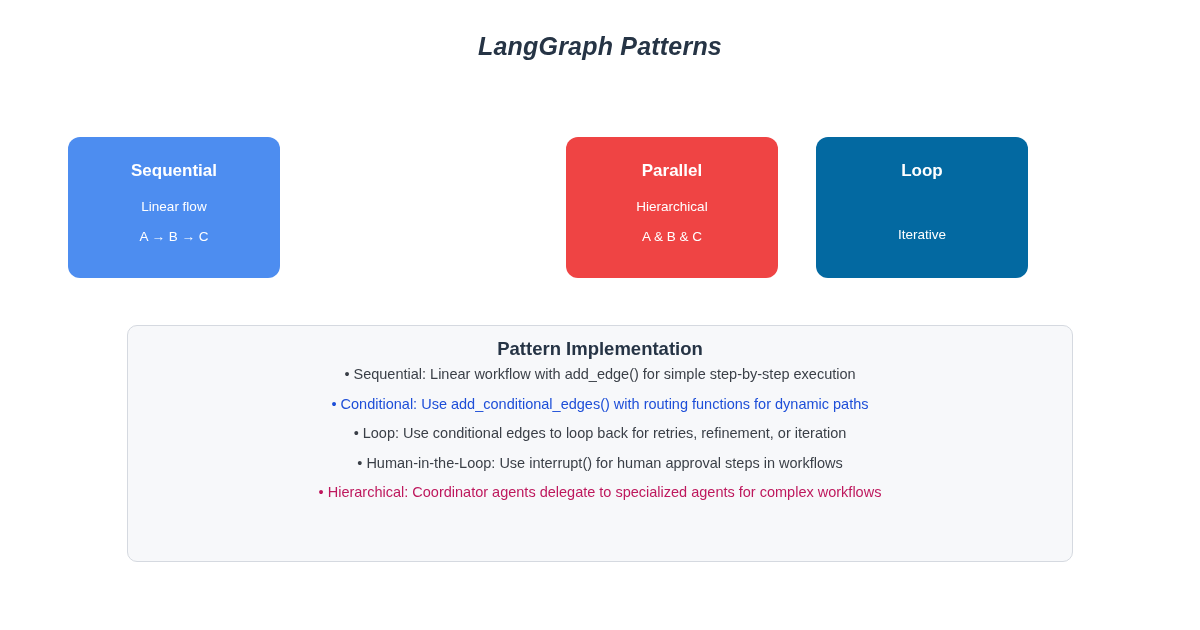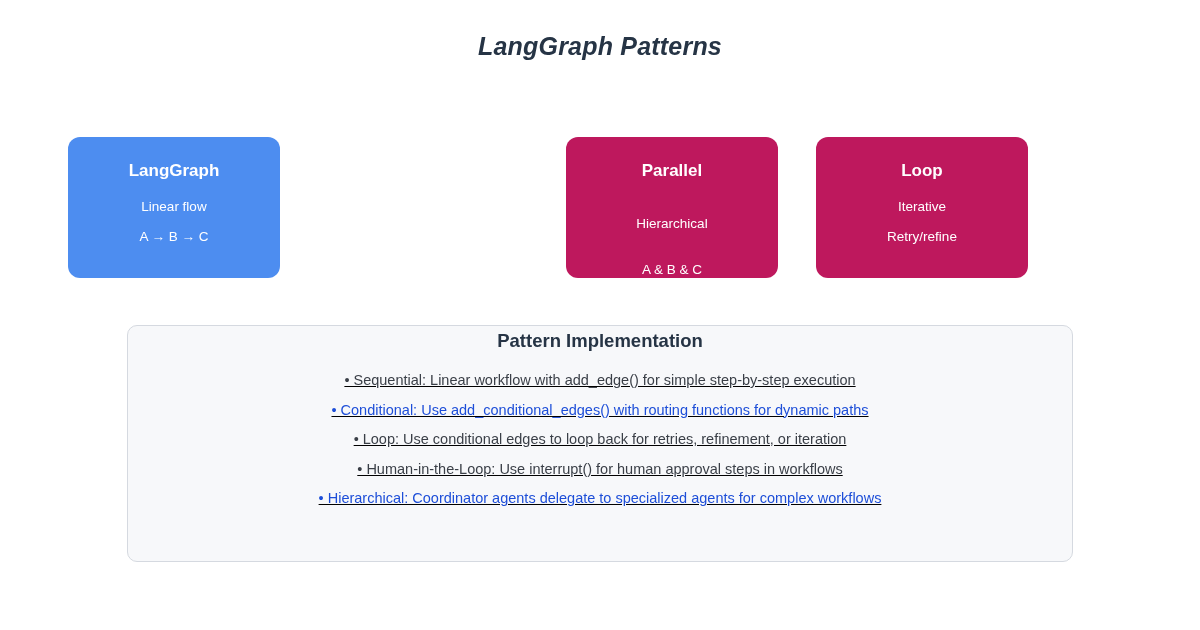--- a/index.html
+++ b/index.html
@@ -59,74 +59,72 @@
     font-size: 13.5px;
     line-height: 16px;
   }
   .impl-panel {
     position: absolute;
     left: 127px; top: 325px;
     width: 946px; height: 237px;
     background: #f7f8fa;
     border: 1.5px solid #d5d9e0;
     border-radius: 10px;
-    padding-top: 4px;
+    padding-top: 12px;
   }
   .impl-title {
     text-align: center;
     font-size: 18.5px;
     font-weight: bold;
     color: #263445;
     line-height: 22px;
   }
   .impl-bullets {
-    margin-top: 14px;
-    text-decoration: underline;
   }
   .impl-bullet {
     text-align: center;
     font-size: 14.5px;
     color: #3a3f47;
     line-height: 29.5px;
   }
 </style>
 </head>
 <body style="background: rgb(255, 255, 255);">
 
 <div class="canvas">
 
   <div class="page-title" style="color: rgb(38, 52, 69);">LangGraph Patterns</div>
 
   <div class="cards-row">
 
     <div class="pattern-card c0" style="background: rgb(77, 141, 240);">
-      <div class="card-title">LangGraph</div>
+      <div class="card-title">Sequential</div>
       <div class="card-line1">Linear flow</div>
       <div class="card-line2">A → B → C</div>
     </div>
 
 
-    <div class="pattern-card c2" style="background: #be185d; justify-content: space-between;">
+    <div class="pattern-card c2" style="background: #ef4444;">
       <div class="card-title">Parallel</div>
       <div class="card-line1">Hierarchical</div>
       <div class="card-line2">A &amp; B &amp; C</div>
     </div>
 
-    <div class="pattern-card c3" style="background: #be185d;">
+    <div class="pattern-card c3" style="background: #0369a1; gap: 28px;">
       <div class="card-title">Loop</div>
       <div class="card-line1">Iterative</div>
       <div class="card-line2">Retry/refine</div>
     </div>
 
   </div>
 
   <div class="impl-panel" style="background: rgb(247, 248, 250); border-color: rgb(213, 217, 224);">
     <div class="impl-title">Pattern Implementation</div>
     <div class="impl-bullets">
       <div class="impl-bullet" style="color: rgb(58, 63, 71);">• Sequential: Linear workflow with add_edge() for simple step-by-step execution</div>
       <div class="impl-bullet" style="color: #1d4ed8;">• Conditional: Use add_conditional_edges() with routing functions for dynamic paths</div>
       <div class="impl-bullet" style="color: rgb(58, 63, 71);">• Loop: Use conditional edges to loop back for retries, refinement, or iteration</div>
       <div class="impl-bullet" style="color: rgb(58, 63, 71);">• Human-in-the-Loop: Use interrupt() for human approval steps in workflows</div>
-      <div class="impl-bullet" style="color: #1d4ed8;">• Hierarchical: Coordinator agents delegate to specialized agents for complex workflows</div>
+      <div class="impl-bullet" style="color: #be185d;">• Hierarchical: Coordinator agents delegate to specialized agents for complex workflows</div>
     </div>
   </div>
 
 </div>
 
 </body></html>

